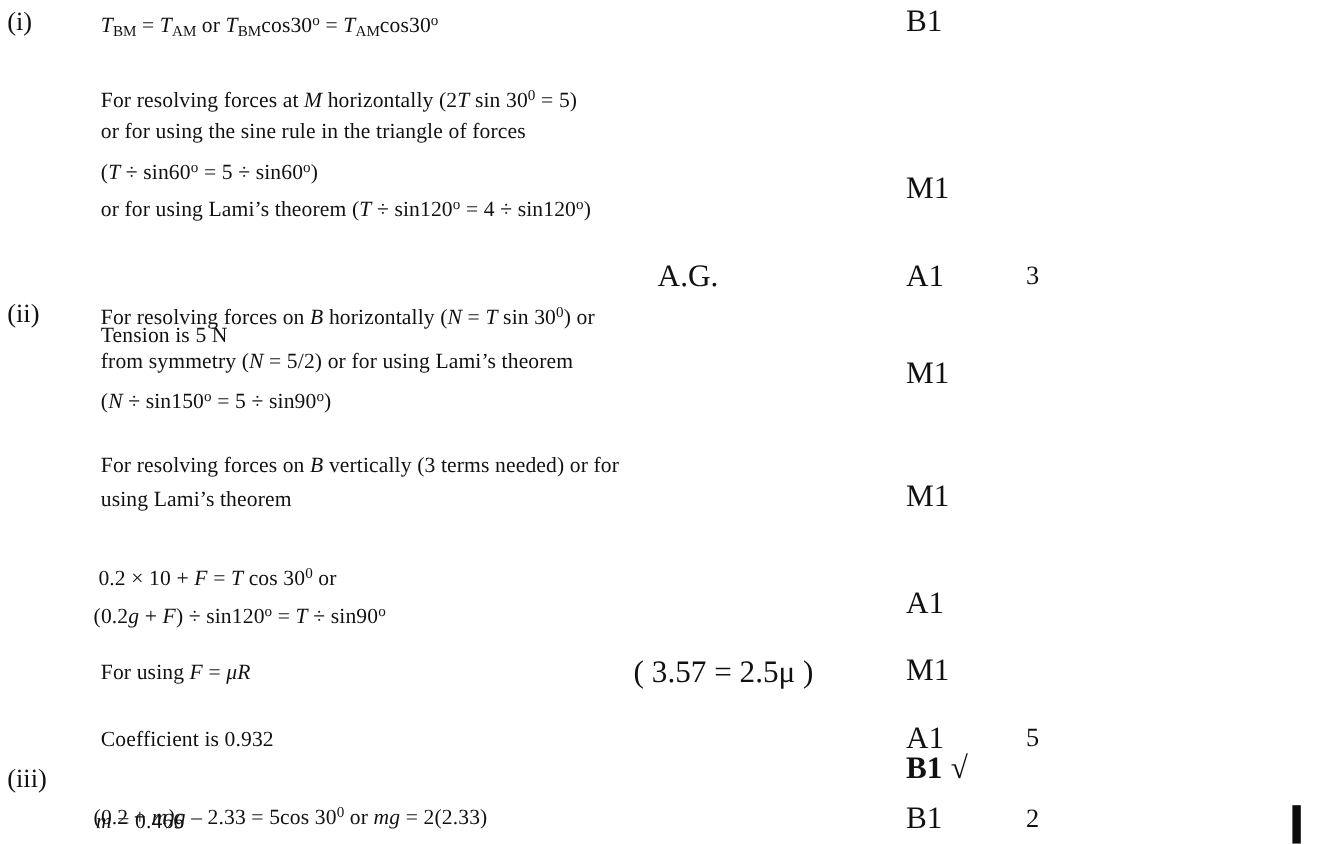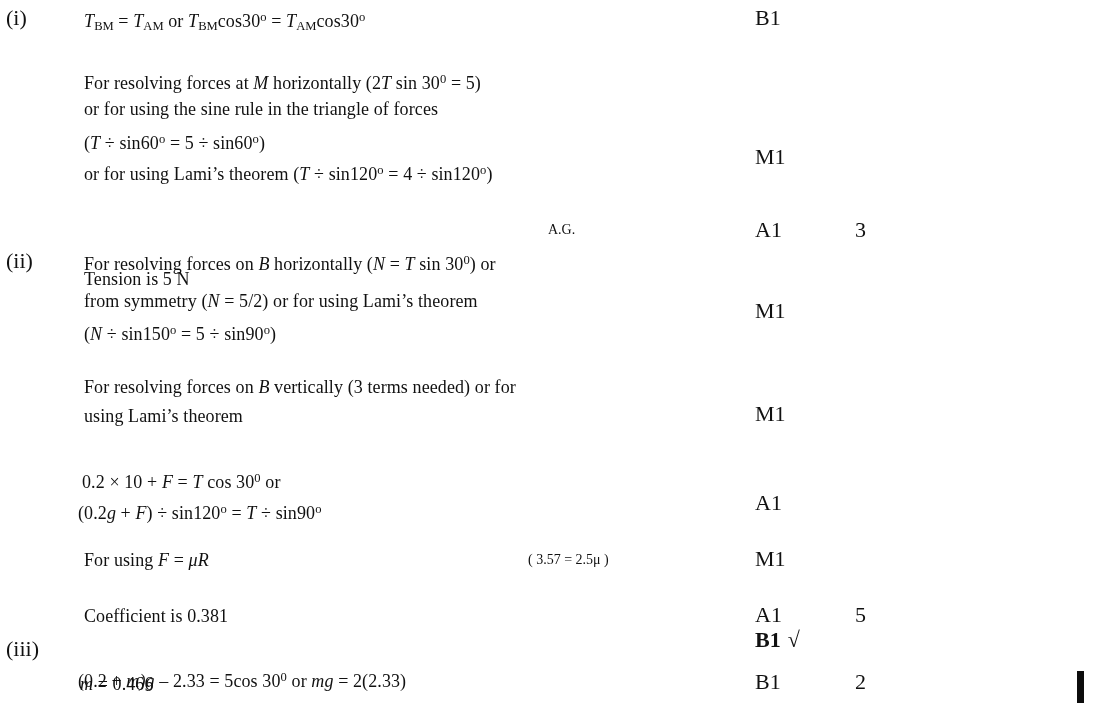--- a/index.html
+++ b/index.html
@@ -41,38 +41,38 @@
     white-space: nowrap;
   }
 
   
   .body-col { left: 84px; }
 
   
   .mark-col {
     position: absolute;
     left: 755px;
-    font-size: 22px;
+    font-size: 26px;
     line-height: 28px;
     white-space: nowrap;
   }
 
   
   .total-col {
     position: absolute;
     left: 855px;
     font-size: 22px;
     line-height: 28px;
     white-space: nowrap;
   }
 
   
   .annot-col {
     position: absolute;
-    font-size: 14px;
+    font-size: 26px;
     line-height: 28px;
     white-space: nowrap;
   }
 
   
   i, .it {
     font-style: italic;
   }
   .sub {
     font-size: 0.70em;
@@ -169,21 +169,21 @@
   <div class="mark-col" style="top:489px;">A1</div>
 
   <div class="tx body-col" style="top:545px;">
     <span>For using  </span><i>F</i><span class="op"> = </span><i>μR</i>
   </div>
 
   <div class="annot-col" style="top:546px; left:528px;" style2="">( 3.57 = 2.5μ )</div>
 
   <div class="mark-col" style="top:545px;">M1</div>
 
-  <div class="tx body-col" style="top:601px;">Coefficient is 0.381</div>
+  <div class="tx body-col" style="top:601px;">Coefficient is 0.932</div>
 
   <div class="mark-col" style="top:601px;">A1</div>
   <div class="total-col" style="top:601px;">5</div>
 
   <div class="part-label" style="top:635px;">(iii)</div>
 
   <div class="tx body-col" style="top:662px; left:78px;">
     <span class="op">(0.2 + </span><i>m</i><i>)g</i><span class="op"> – 2.33 = 5cos 30</span><span class="sup">0</span><span class="op"> or </span><i>mg</i><span class="op"> = 2(2.33)</span>
   </div>
 

